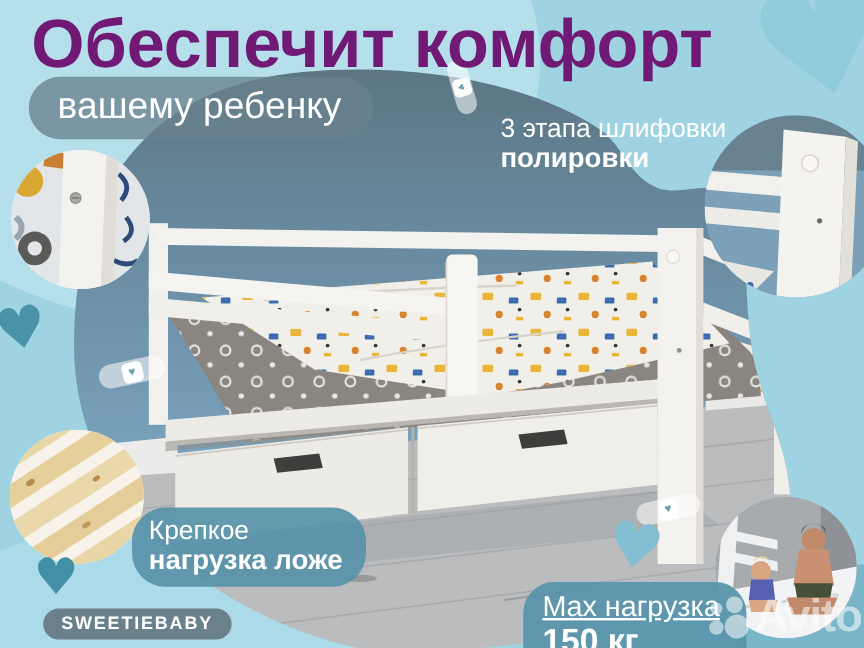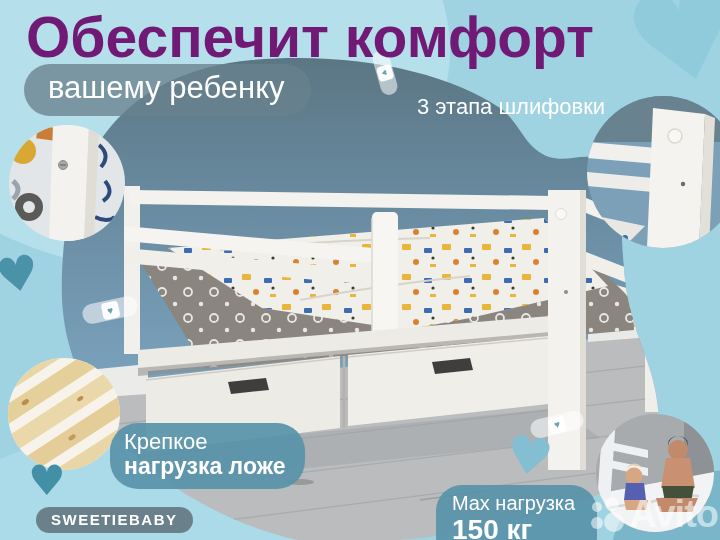--- a/index.html
+++ b/index.html
@@ -48,21 +48,21 @@
   .feature{color:#fff;line-height:1.08;white-space:nowrap;}
   .feature .l1{position:static;display:block;font-size:22px;font-weight:normal;}
   .feature .l2{position:static;display:block;font-size:23px;font-weight:bold;}
   .feature.f-edges{left:120px;top:121px;}
   .feature.f-polish{left:417px;top:95px;}
   .tealblob{background:rgba(88,146,169,0.92);border-radius:28px;color:#fff;}
   .tealblob.f-slats{left:110px;top:423px;padding:7px 20px 10px 14px;}
   .tealblob.f-load{left:436px;top:485px;padding:8px 22px 18px 16px;border-radius:26px;}
   .tealblob .l1{position:static;display:block;font-size:22px;font-weight:normal;line-height:1.08;}
   .tealblob .l2{position:static;display:block;font-size:23px;font-weight:bold;line-height:1.08;}
-  .tealblob.f-load .l1{font-size:20px;}
+  .tealblob.f-load .l1{font-size:24px;text-decoration:underline;}
   .tealblob.f-load .l2{font-size:28px;}
   .brandpill{left:36px;top:507px;padding:4px 15px 5px;background:rgba(99,119,130,0.9);
     border-radius:14px;color:#fff;font-size:15px;font-weight:bold;letter-spacing:1.5px;
     white-space:nowrap;}
   .avito{right:2px;bottom:4px;display:flex;align-items:center;gap:2px;opacity:0.55;}
   .avito svg{position:static;}
   .avito .aw{position:static;color:#fff;font-size:38px;font-weight:bold;letter-spacing:-1px;}
 </style>
 </head>
 <body>
@@ -247,20 +247,21 @@
 
   <span class="heart h1">♥</span>
   <span class="heart h2">♥</span>
   <span class="heart h3">♥</span>
 
   <div class="title">Обеспечит комфорт</div>
   <div class="subtitle">вашему ребенку</div>
 
   <div class="feature f-polish">
     <span class="l1">3 этапа шлифовки</span>
+    <span class="l2">полировки</span>
   </div>
   <div class="tealblob f-slats">
     <span class="l1">Крепкое</span>
     <span class="l2">нагрузка ложе</span>
   </div>
   <div class="tealblob f-load">
     <span class="l1">Max нагрузка</span>
     <span class="l2">150 кг</span>
   </div>
 

